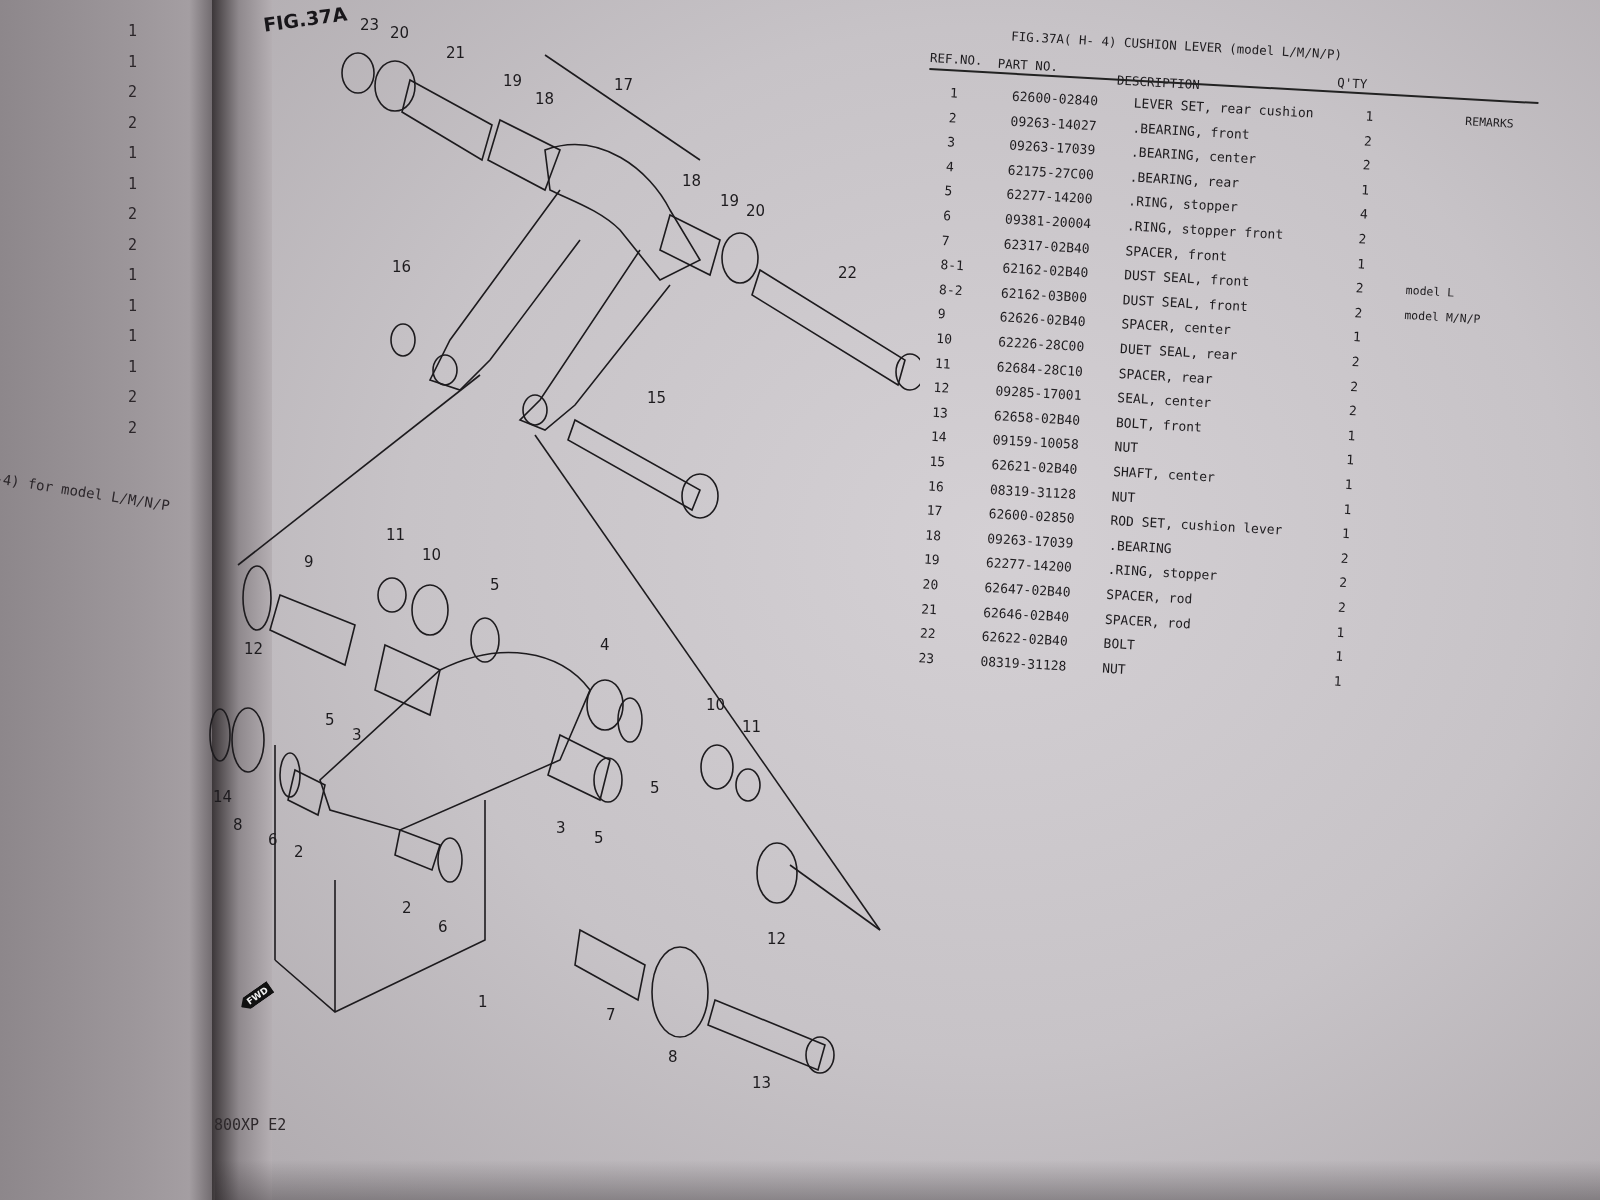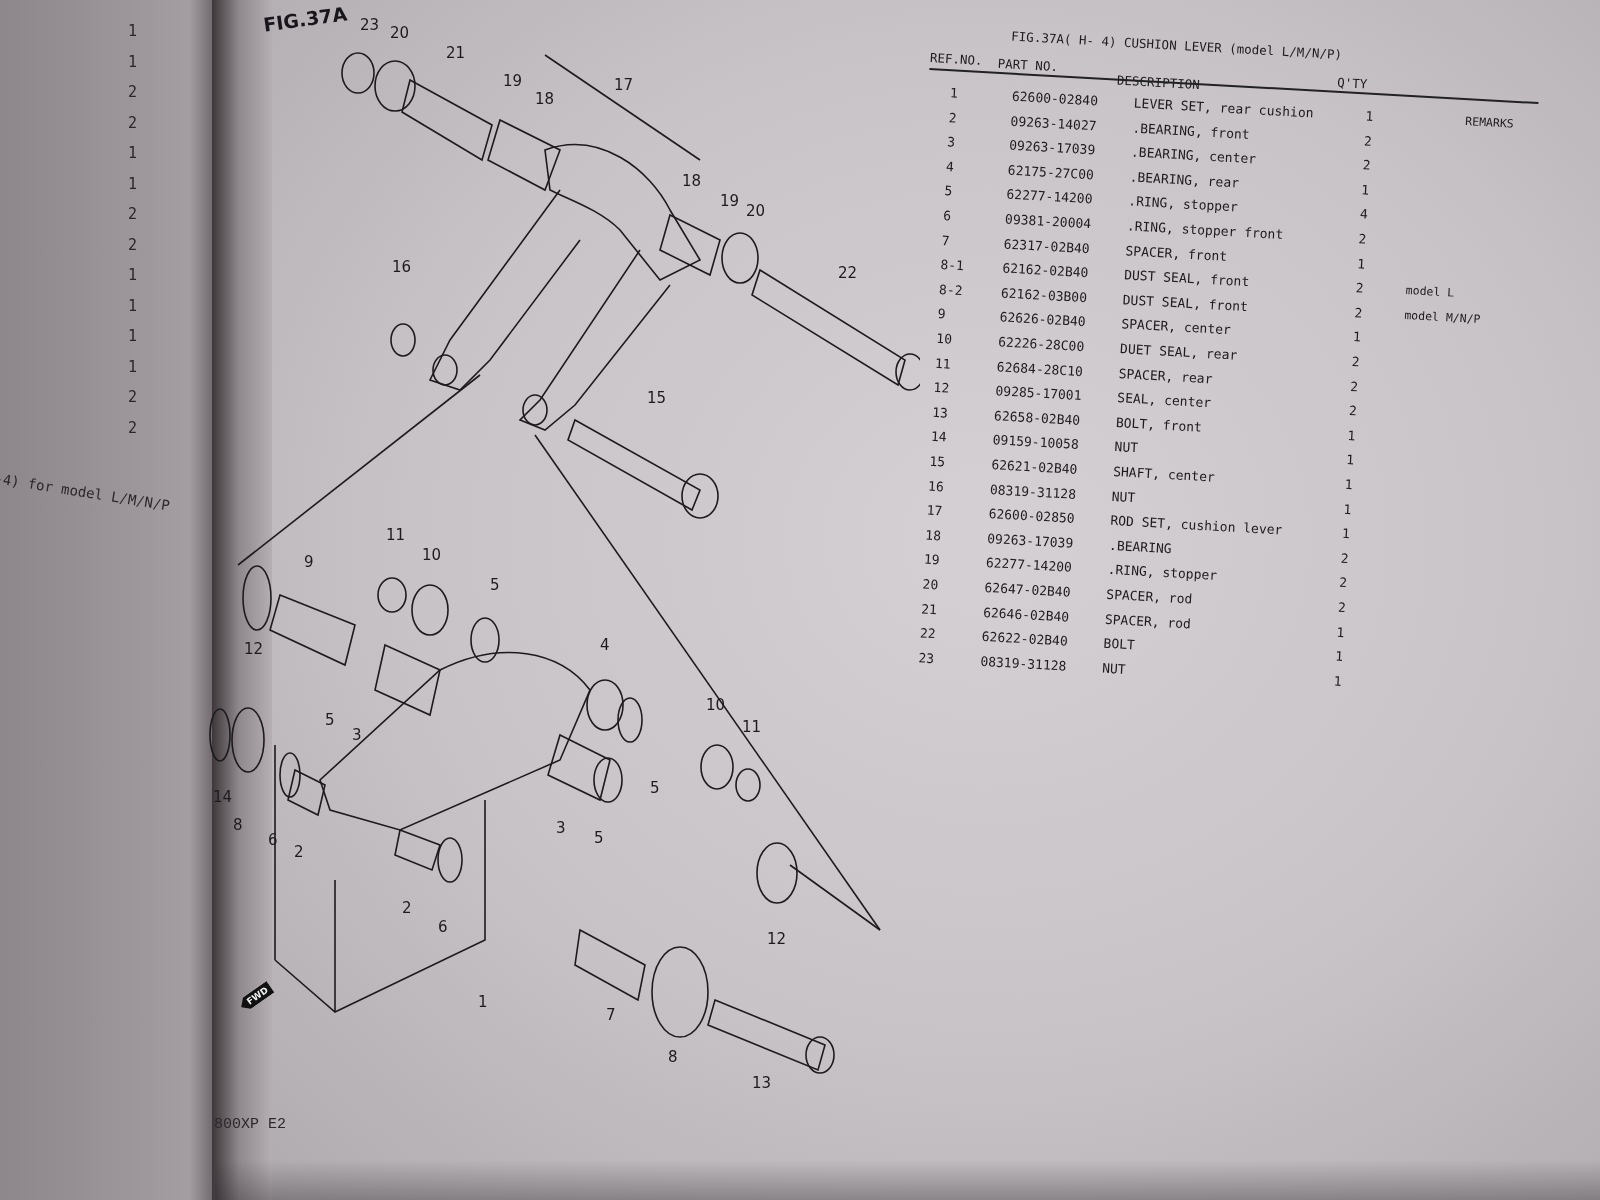--- a/index.html
+++ b/index.html
@@ -33,21 +33,21 @@
     font-weight: bold; font-size: 19px; color: #18161a; transform: rotate(-8deg);
     transform-origin: left top;
   }
   .fwd-badge {
     position: absolute; left: 238px; top: 990px; background: #111; color: #eee;
     font-family: "DejaVu Sans", sans-serif; font-size: 9px; font-weight: bold;
     padding: 2px 4px 2px 8px; transform: rotate(-35deg);
     clip-path: polygon(0 50%, 20% 0, 100% 0, 100% 100%, 20% 100%);
   }
   .footer-code {
-    position: absolute; left: 214px; top: 1116px; font-size: 15px; color: #2d282b; font-family: Liberation Mono, monospace;
+    position: absolute; left: 214px; top: 1116px; font-size: 15px; color: #2d282b;
   }
 
   svg.diagram { position: absolute; left: 200px; top: 0; }
   .callout { font-family: "DejaVu Sans", sans-serif; font-size: 15px; fill: #1d1b1e; }
 
   .table-wrap {
     position: absolute; left: 930px; top: 22px; width: 640px; height: 680px;
     transform: rotate(3.2deg); transform-origin: left top;
   }
   .tbl-caption { position: absolute; left: 82px; top: 2px; font-size: 12.5px; white-space: nowrap; }

